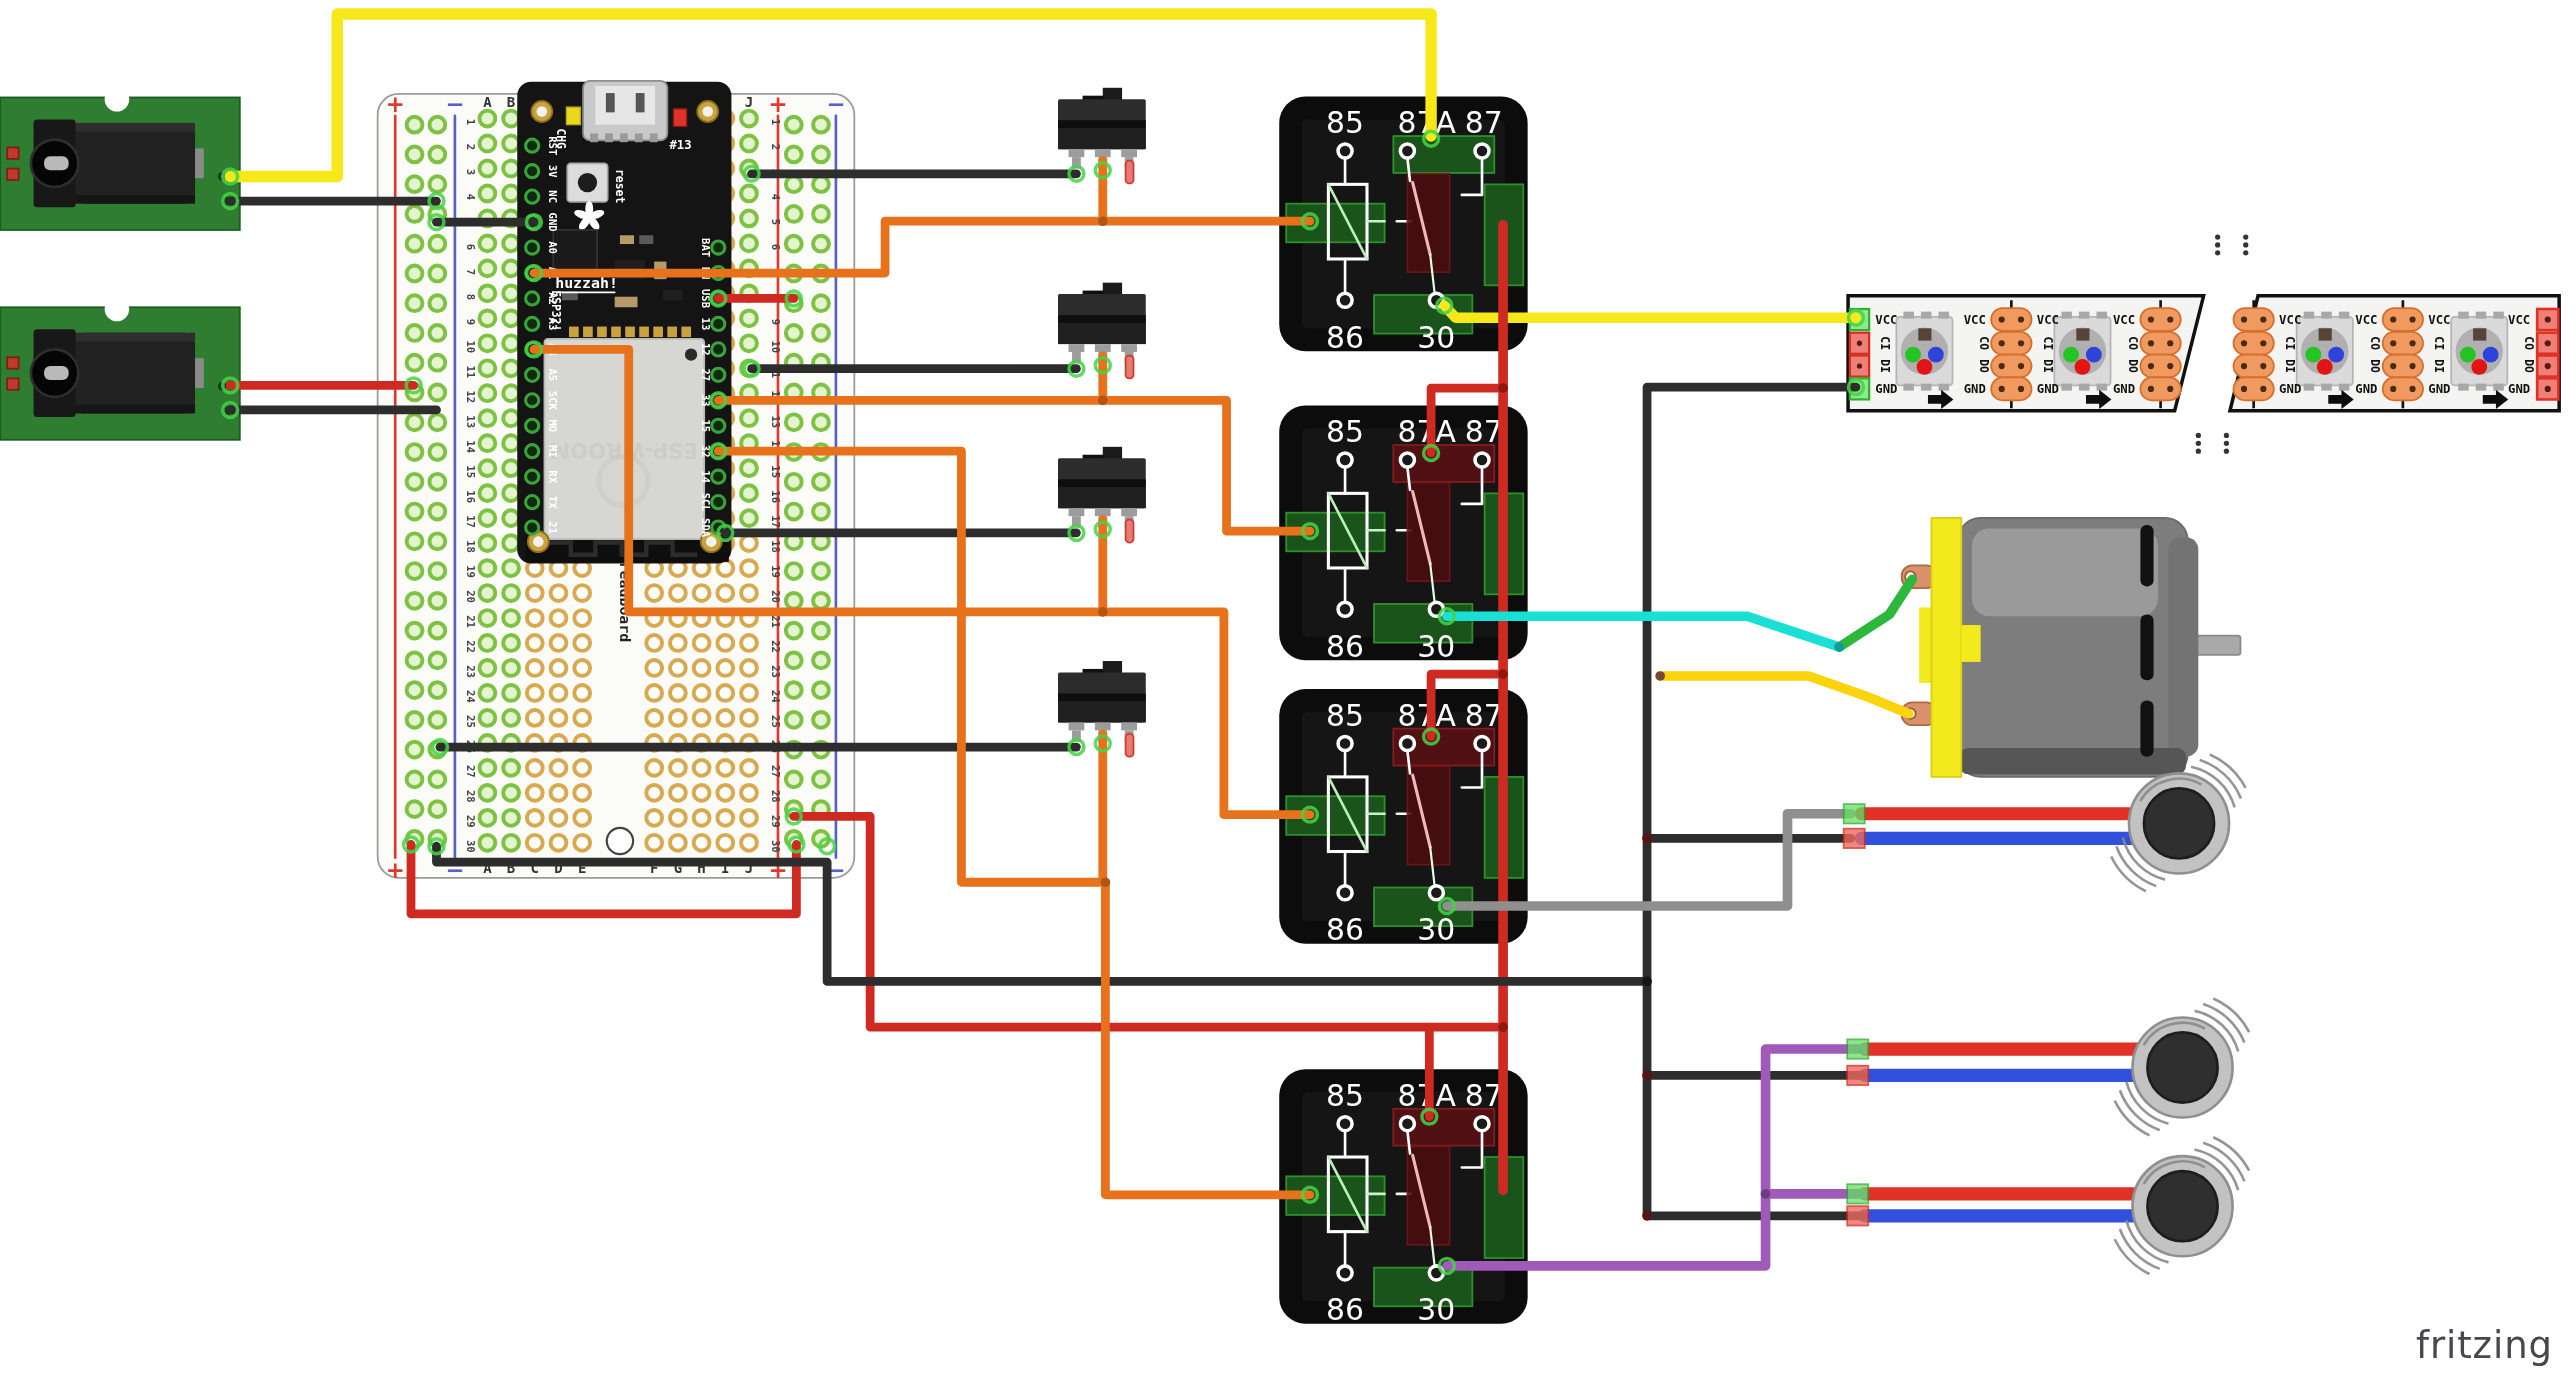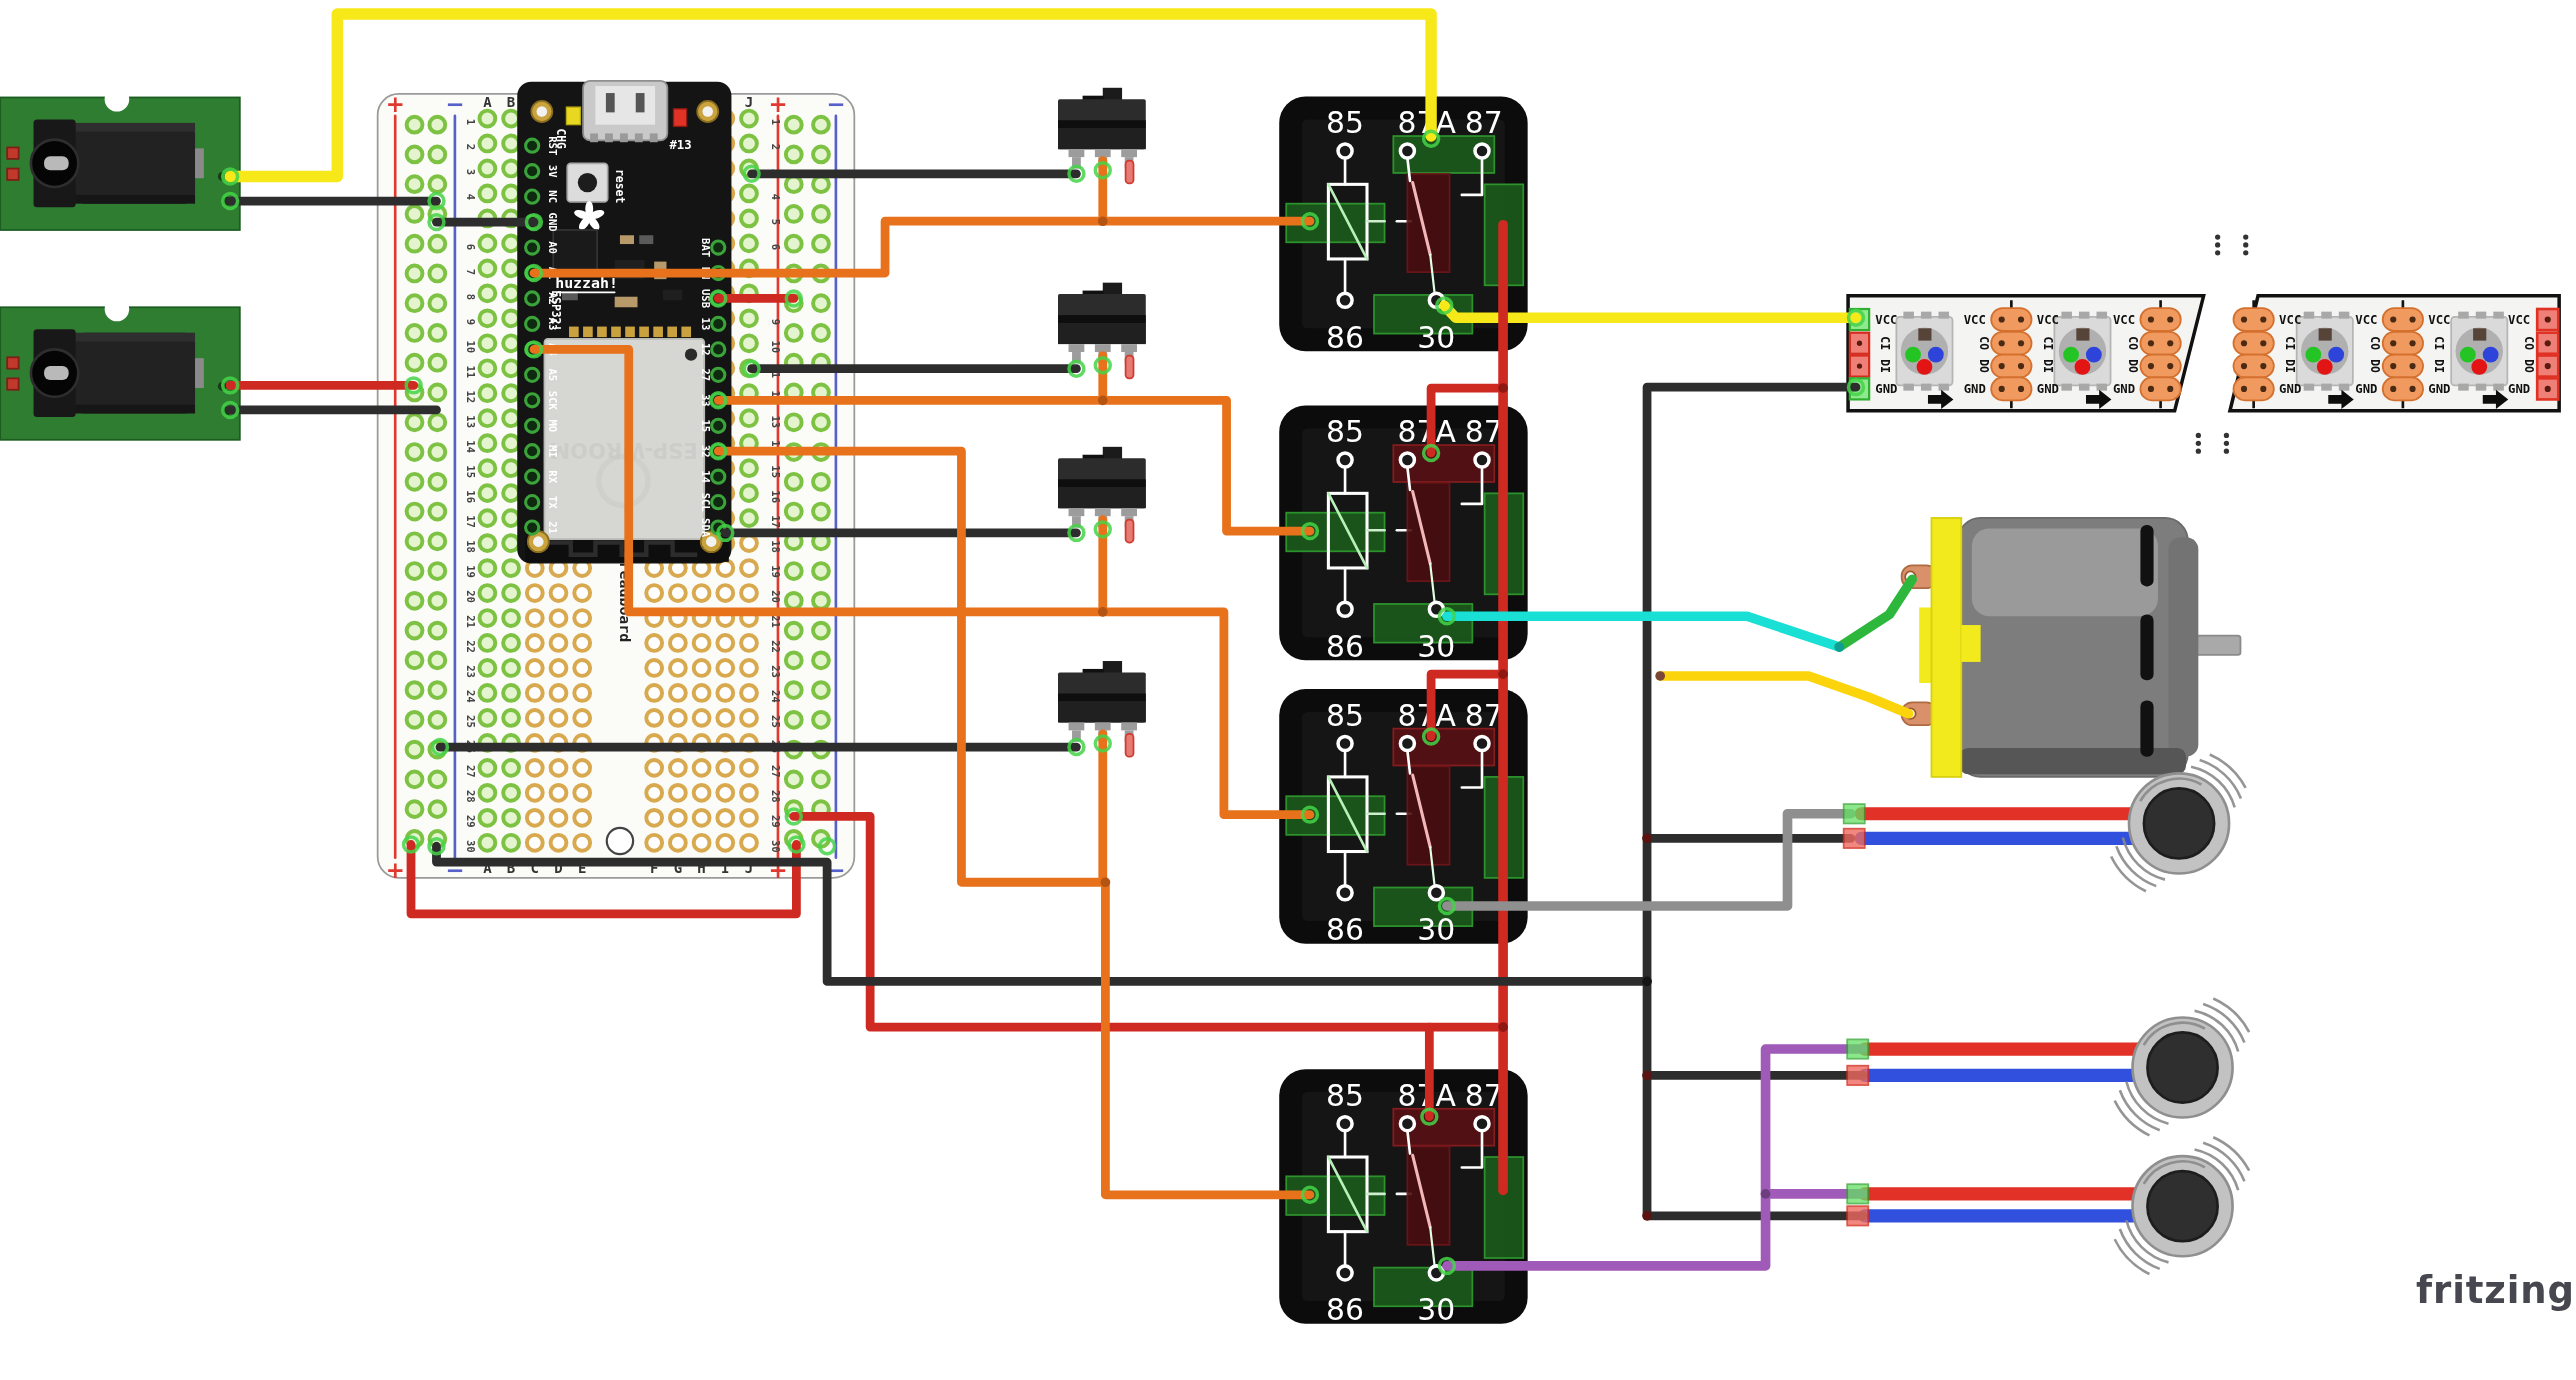--- a/index.html
+++ b/index.html
@@ -1,20 +1,20 @@
 <!DOCTYPE html>
 <html style="font-size:14px"><head>
 <meta charset="utf-8">
 <style>
   html,body{margin:0;padding:0;background:#fff;}
   .canvas{position:relative;width:2576px;height:1380px;background:#ffffff;overflow:hidden;
           font-family:"DejaVu Sans",sans-serif;}
   svg{position:absolute;left:0;top:0;}
-  .watermark{position:absolute;left:2416px;top:1269px;font-family:"DejaVu Sans",sans-serif;
-             font-weight:bold;font-size:37px;color:#474750;letter-spacing:0.9px;}
+  .watermark{position:absolute;left:2416px;top:1324px;font-family:"DejaVu Sans",sans-serif;
+             font-weight:normal;font-size:37px;color:#474750;letter-spacing:0.9px;}
 </style>
 </head>
 <body>
 
 <div class="canvas">
   <svg id="scene" width="2576" height="1380" viewBox="0 0 2934 1572">
       <g>
         <rect x="430" y="107" width="543" height="893" rx="24" fill="#fbfbf8" stroke="#9a9a9a" stroke-width="2"></rect>
         <line x1="450" y1="132" x2="450" y2="977" stroke="#e03a30" stroke-width="3" stroke-linecap="round"></line>
         <line x1="518" y1="132" x2="518" y2="977" stroke="#5560c8" stroke-width="3" stroke-linecap="round"></line>

